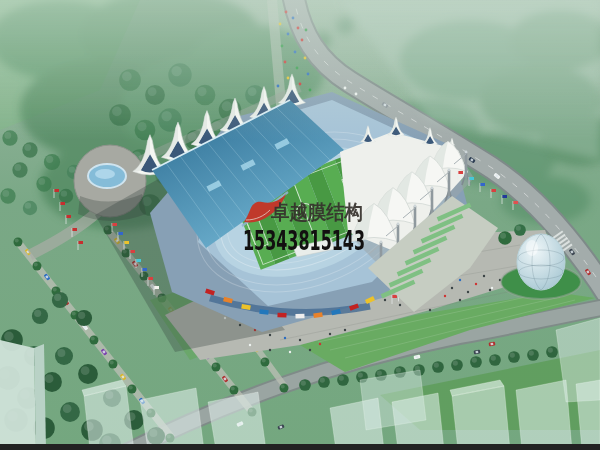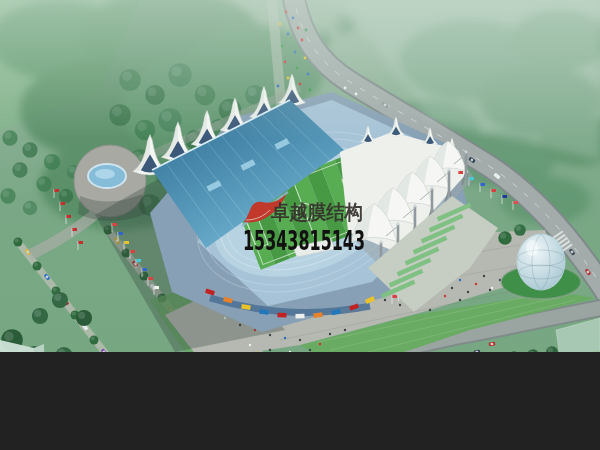--- a/index.html
+++ b/index.html
@@ -1,16 +1,16 @@
 <!DOCTYPE html>
 <html><head>
 <meta charset="utf-8">
 <style>
   html,body{margin:0;padding:0;background:#222;}
-  .stage{position:relative;width:600px;height:352px;overflow:hidden;
+  .stage{position:relative;width:600px;height:444px;overflow:hidden;
          font-family:"DejaVu Sans","Liberation Sans",sans-serif;}
   .stage svg{display:block;width:600px;height:450px;}
   text{font-family:"DejaVu Sans","Liberation Sans",sans-serif;}
 </style>
 </head>
 <body>
 
 <div class="stage">
 <svg viewBox="0 0 600 450">
 <defs>

